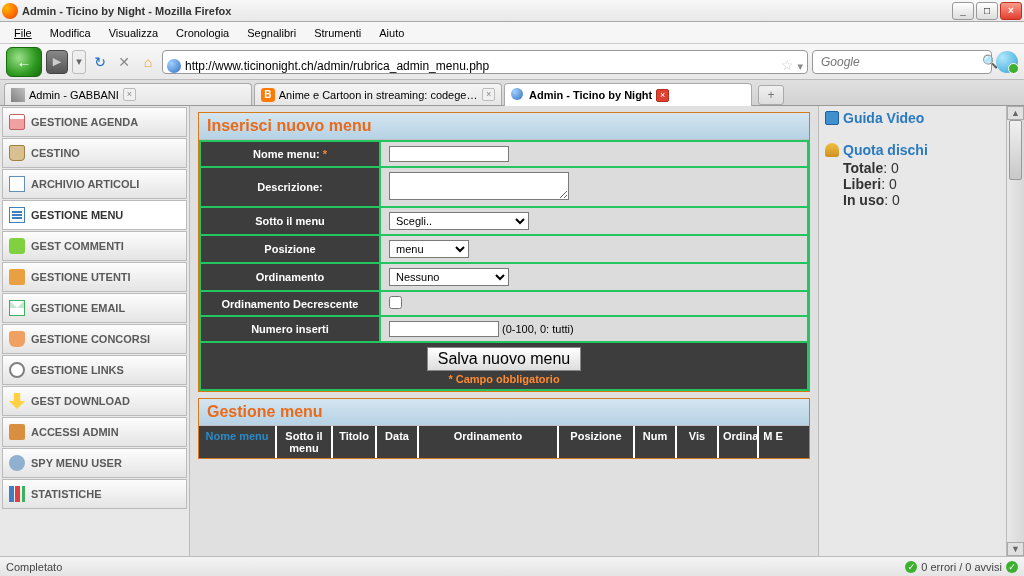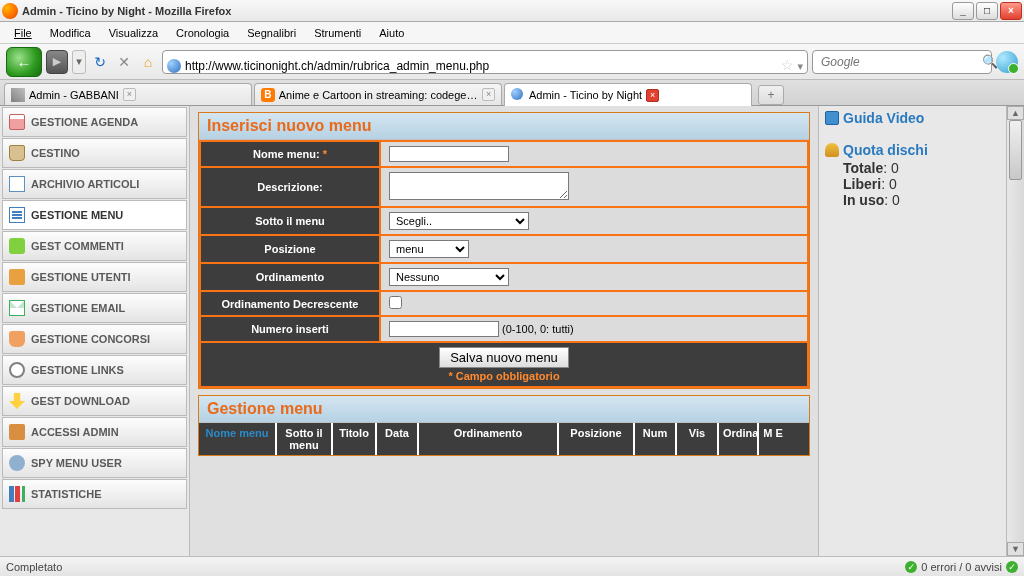--- a/index.html
+++ b/index.html
@@ -54,31 +54,31 @@
 .sidebar { width:190px; background:#e8e8e8; overflow-y:auto; border-right:1px solid #bbb; }
 .side-item { height:30px; border:1px solid #bbb; margin:1px 2px; background:linear-gradient(to bottom,#fdfdfd,#e4e4e4); display:flex; align-items:center; padding:0 6px; gap:6px; font-size:11px; color:#5a5a5a; font-weight:bold; cursor:pointer; }
 .side-item.active { background:#fff; color:#333; }
 .side-icon { width:16px; height:16px; display:inline-block; }
 
 .main { flex:1; background:#e0e0e0; overflow-y:auto; padding:0 8px; }
 .panel { border:1px solid #d87a1a; margin: 6px 0; background:#fff; }
 .panel-head { background:linear-gradient(to bottom,#d4e5f0,#b6d2e4); color:#e86a1a; font-weight:bold; font-size:16px; padding:4px 8px; border-bottom:1px solid #c0c0c0; }
 
 .formtbl { width:100%; border-collapse:collapse; }
-.formtbl td { border:2px solid #f97316; padding:4px 8px; font-size:11px; }
+.formtbl td { border:2px solid #22c55e; padding:4px 8px; font-size:11px; }
 .formtbl td.lbl { background:#3d3d3d; color:#fff; font-weight:bold; text-align:center; width:180px; }
 .formtbl td.val { background:#dcdcdc; }
 .formtbl .req { color:#ff8a30; }
 .formtbl input[type=text], .formtbl textarea, .formtbl select { border:1px solid #7a7a7a; font-size:11px; padding:1px 2px; background:#fff; }
 .formtbl input.short { width:120px; }
 .formtbl textarea { width:180px; height:28px; }
 .formtbl select.sel-wide { width:140px; }
 .formtbl select.sel-med { width:80px; }
 .formfoot { background:#3d3d3d; text-align:center; padding:6px; }
-.formfoot button { padding:2px 10px; border:1px solid #888; background:linear-gradient(to bottom,#fff,#ddd); font-size:13px; cursor:pointer;}
+.formfoot button { padding:2px 10px; border:1px solid #888; background:linear-gradient(to bottom,#fff,#ddd); font-size:16px; cursor:pointer;}
 .formfoot .note { color:#ff8a30; font-size:11px; font-weight:bold; margin-top:2px; }
 
 .gridhead { display:flex; background:#3d3d3d; }
 .gridhead > div { color:#fff; font-size:11px; font-weight:bold; text-align:center; padding:4px 4px; border-right:2px solid #fff; }
 .gh-nome { color:#2a8ac8 !important; width:78px; }
 .gh-sotto { width:56px; }
 .gh-titolo { width:44px; }
 .gh-data { width:42px; }
 .gh-ord { width:140px; }
 .gh-pos { width:76px; }
@@ -173,21 +173,21 @@
     <span class="tab-label">Admin - GABBANI</span>
     <span class="tab-close">×</span>
   </div>
   <div class="tab" style="width:248px">
     <span class="tab-icon ic-blog">B</span>
     <span class="tab-label">Anime e Cartoon in streaming: codegea...</span>
     <span class="tab-close">×</span>
   </div>
   <div class="tab active" style="width:248px">
     <span class="tab-icon"><span style="display:inline-block;width:12px;height:12px;border-radius:50%;background:radial-gradient(circle at 30% 30%,#a0d0ff,#3070c0);"></span></span>
-    <span class="tab-label" style="font-weight:normal">Admin - Ticino by Night</span>
+    <span class="tab-label" style="font-weight:bold">Admin - Ticino by Night</span>
     <span class="tab-close">×</span>
   </div>
   <div class="tab-new">+</div>
 </div>
 
 <div class="content">
   <div class="sidebar" id="sidebar">
       <div class="side-item">
         <span class="side-icon ic-cal"></span>
         <span>GESTIONE AGENDA</span>

